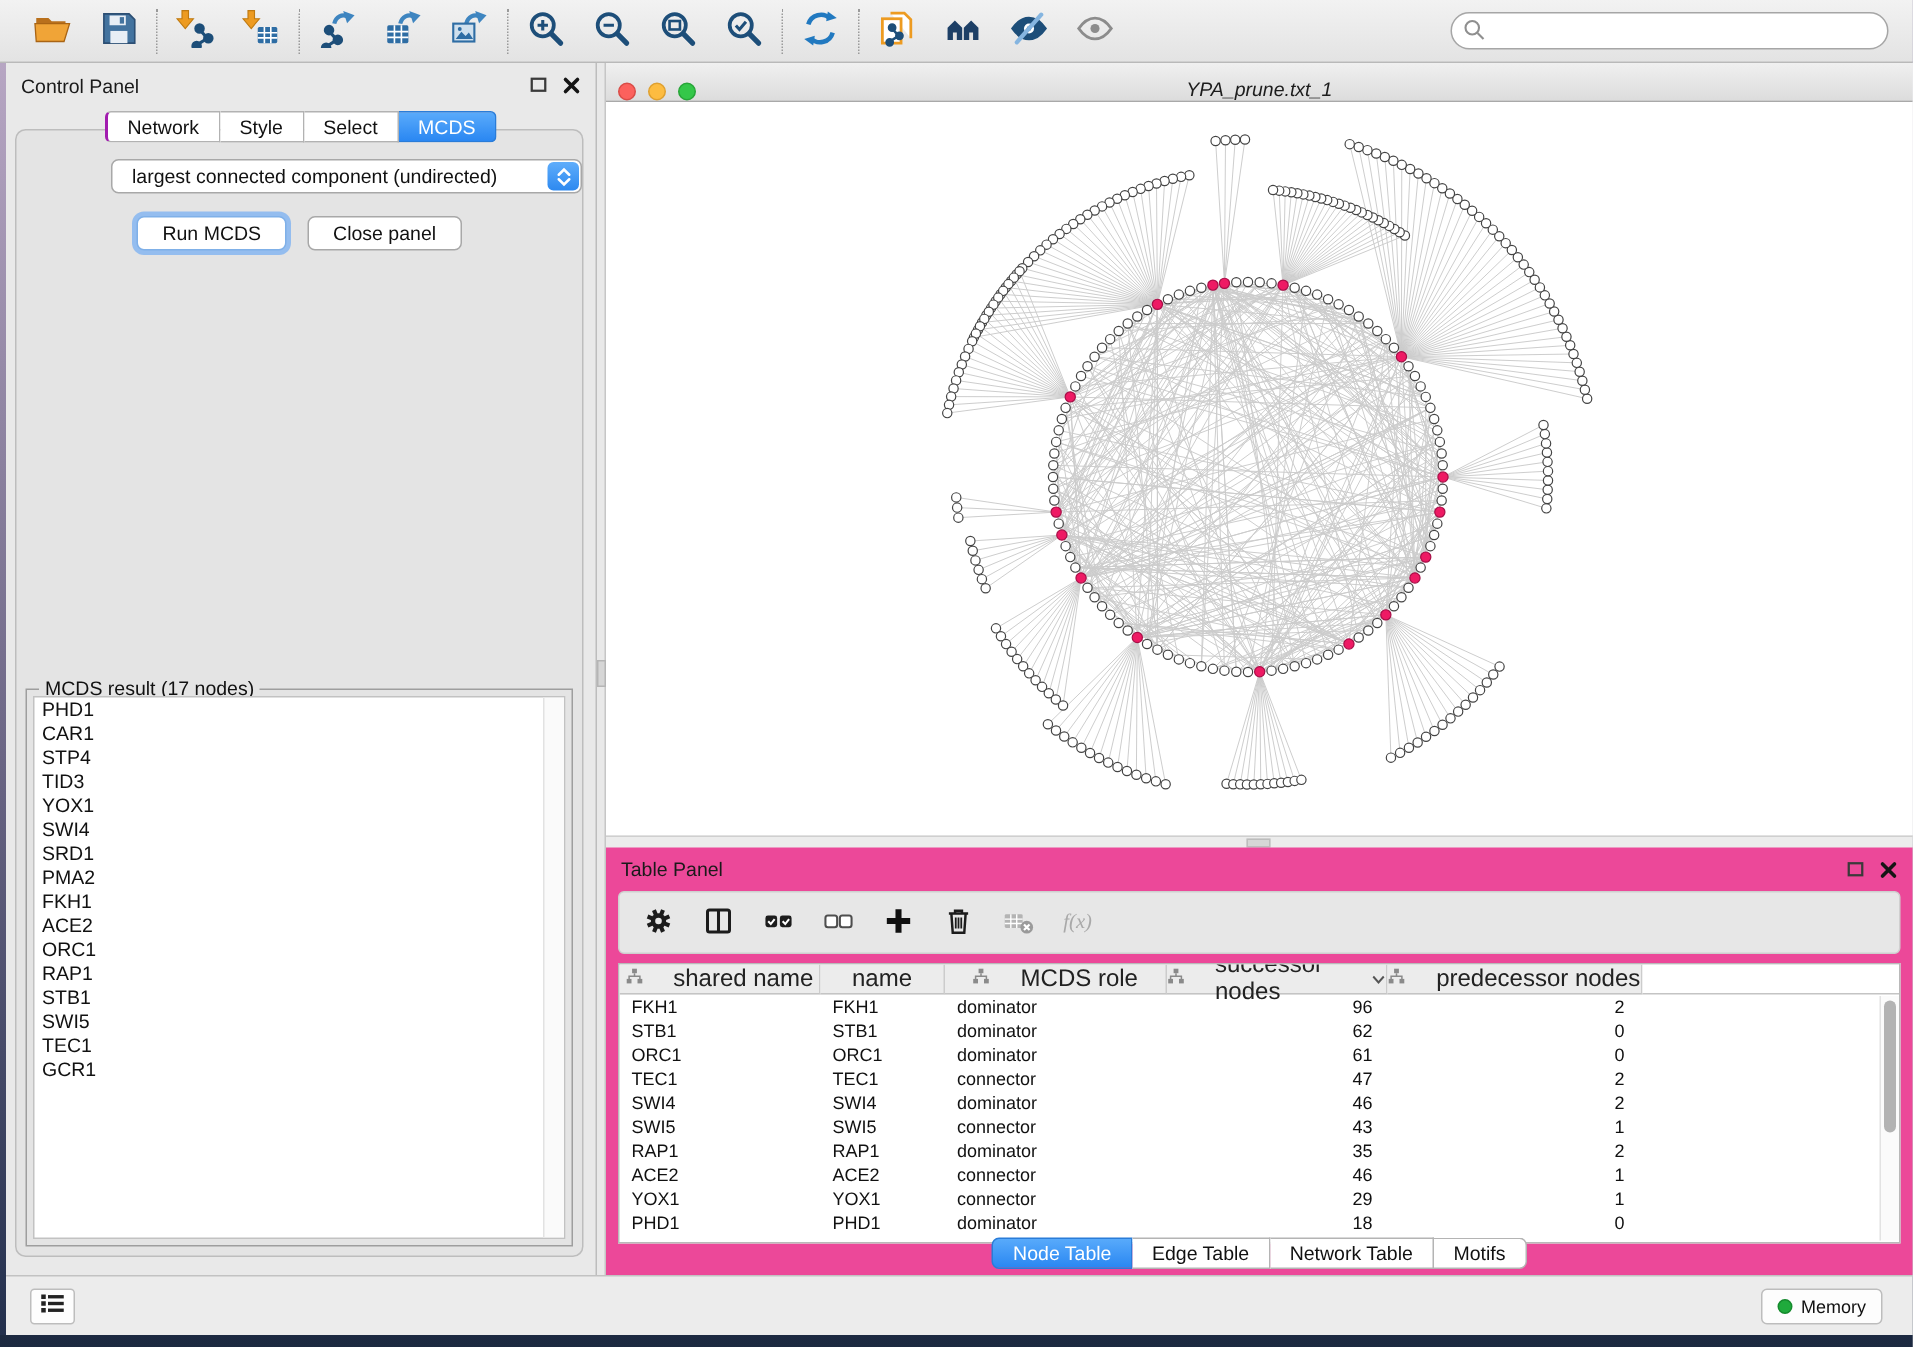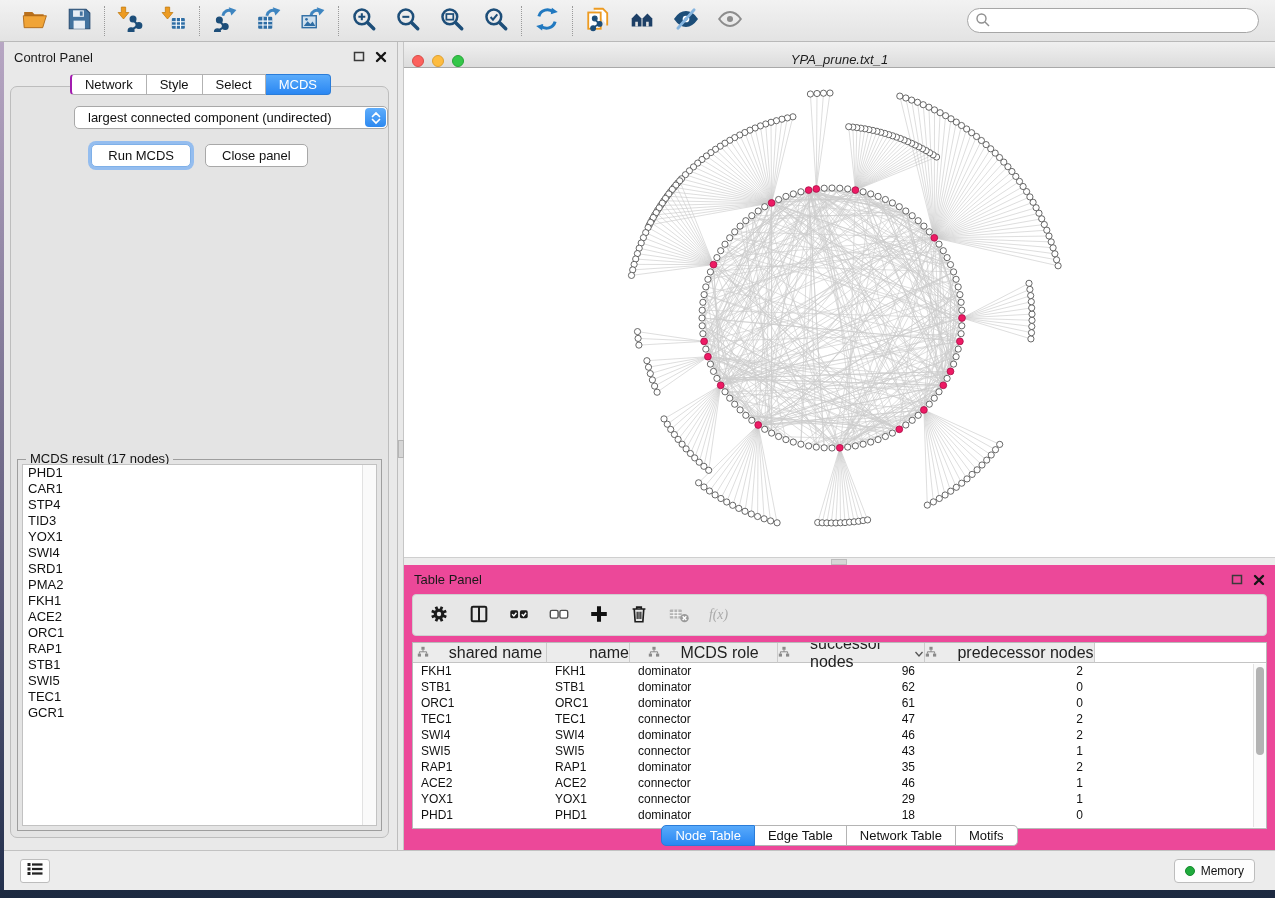--- a/index.html
+++ b/index.html
@@ -1375,21 +1375,21 @@
                 <span><svg width="12" height="12" viewBox="0 0 12 12">
                     <g fill="#8a8a8a">
                       <rect x="4.4" y="0.8" width="3.2" height="3"></rect>
                       <rect x="0.8" y="7.6" width="3.2" height="3"></rect>
                       <rect x="8" y="7.6" width="3.2" height="3"></rect>
                     </g>
                     <path fill="none" stroke="#8a8a8a" d="M6 3.8v2M6 5.8H2.4v1.8M6 5.8h3.6v1.8"></path>
                   </svg></span>
                 <span>shared name</span>
               </div>
-              <div class="th" style="width: 83px; justify-content: flex-end;">
+              <div class="th" style="width: 83px;">
                 <span>name</span>
               </div>
               <div class="th" style="width: 148px;">
                 <span><svg width="12" height="12" viewBox="0 0 12 12">
                     <g fill="#8a8a8a">
                       <rect x="4.4" y="0.8" width="3.2" height="3"></rect>
                       <rect x="0.8" y="7.6" width="3.2" height="3"></rect>
                       <rect x="8" y="7.6" width="3.2" height="3"></rect>
                     </g>
                     <path fill="none" stroke="#8a8a8a" d="M6 3.8v2M6 5.8H2.4v1.8M6 5.8h3.6v1.8"></path>

